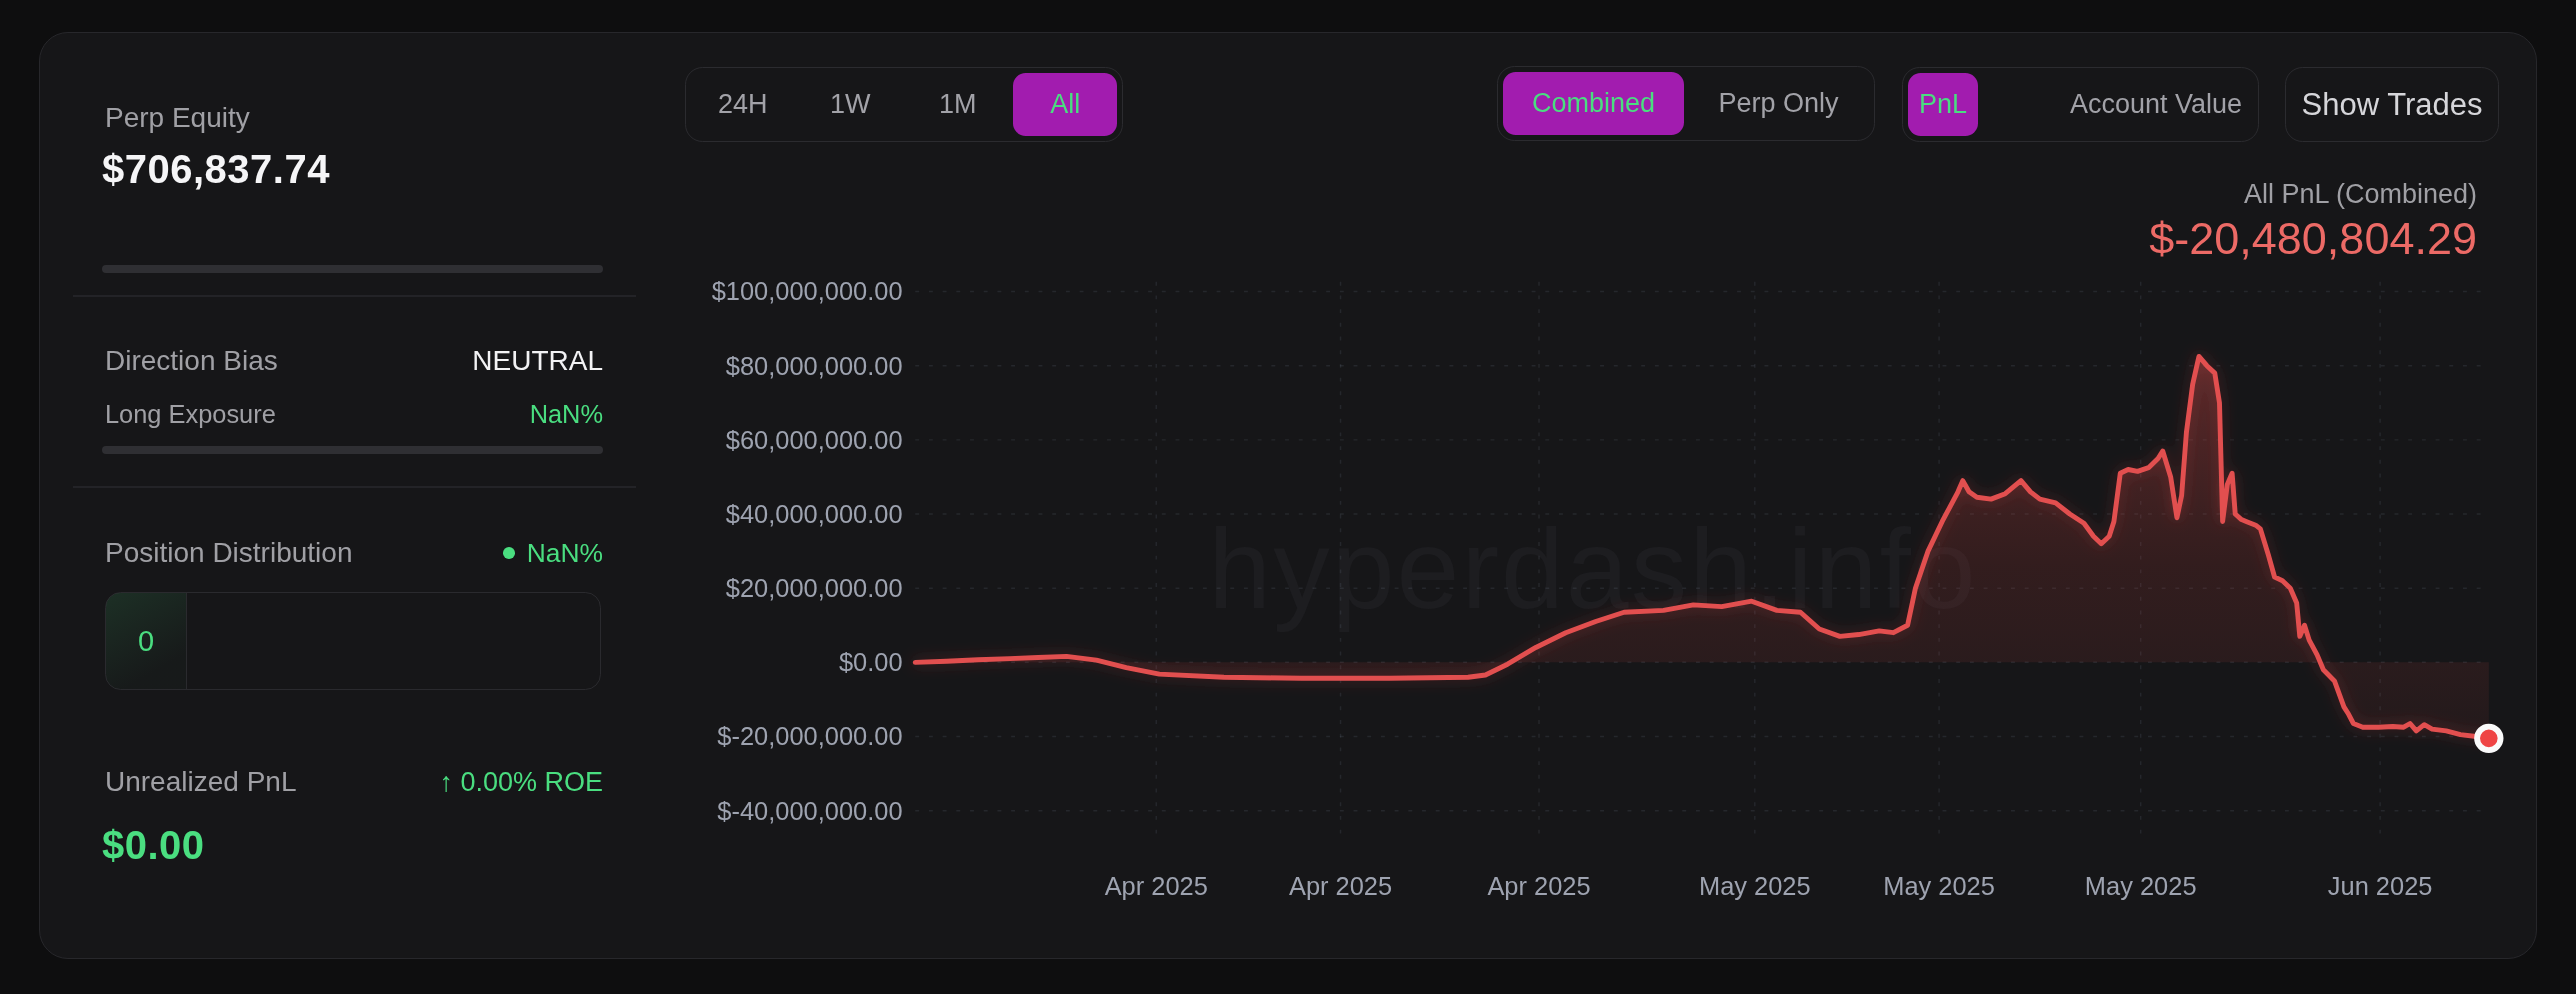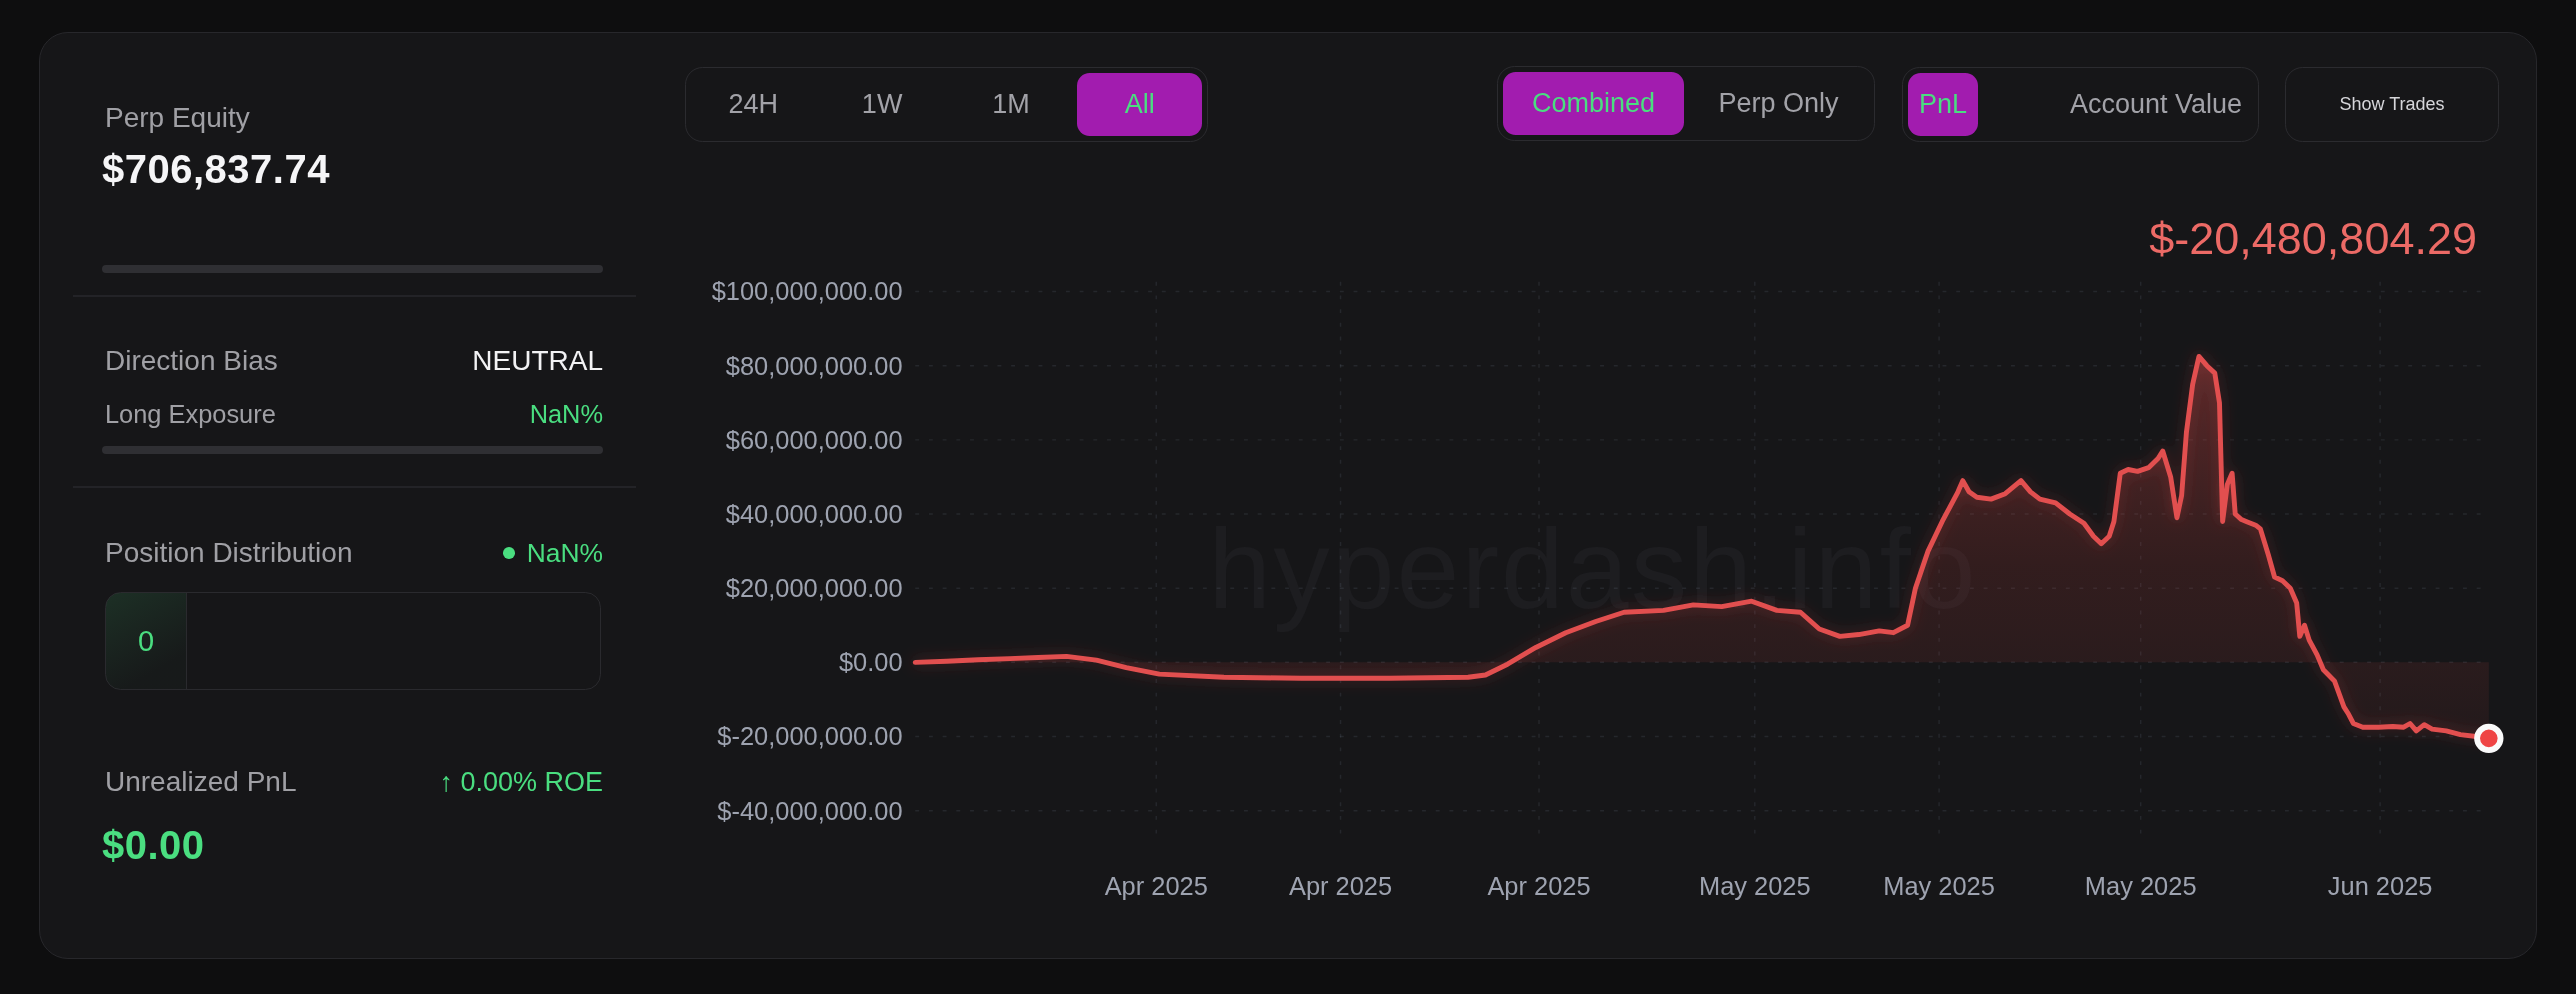--- a/index.html
+++ b/index.html
@@ -16,21 +16,21 @@
   .big{font-size:40px;font-weight:600;letter-spacing:0.5px;color:#f5f5f7;}
   .green{color:#4ade80;}
   .dot{display:inline-block;width:11.7px;height:11.7px;border-radius:50%;background:#4ade80;margin-right:11.7px;}
   .seg-group{display:flex;align-items:stretch;border:1.5px solid #2b2b2f;border-radius:17.6px;
              padding:4.9px;box-sizing:border-box;background:transparent;gap:3.9px;}
   .seg{display:flex;align-items:center;justify-content:center;background:none;border:none;
        color:#a2a2a8;font-size:27px;border-radius:12.7px;padding:0 11px;font-family:inherit;cursor:pointer;}
   .seg.sel{background:#a21caf;color:#4ade80;}
   .equal .seg{flex:1;padding:0;}
   .btn{display:flex;align-items:center;justify-content:center;border:1.5px solid #2b2b2f;
-       border-radius:17.6px;background:none;color:#d6d6da;font-size:18px;font-family:inherit;cursor:pointer;box-sizing:border-box;}
+       border-radius:17.6px;background:none;color:#d6d6da;font-size:31px;font-family:inherit;cursor:pointer;box-sizing:border-box;}
   .pd-box{border:1.5px solid #2a2a2e;border-radius:15.7px;box-sizing:border-box;display:flex;overflow:hidden;}
   .pd-cell{width:80px;border-right:1.5px solid #2a2a2e;display:flex;align-items:center;justify-content:center;
            background:linear-gradient(150deg, rgba(74,222,128,.13), rgba(74,222,128,.02) 75%);
            color:#4ade80;font-size:29px;}
   .watermark{color:#1d1d20;font-size:113px;font-weight:500;letter-spacing:2px;text-align:center;line-height:1;
              user-select:none;pointer-events:none;}
   svg text{font-family:"Liberation Sans","DejaVu Sans",sans-serif;}
   .ytick,.xtick{fill:#9ea3b0;font-size:26px;}
   .grid{stroke:rgba(150,162,192,0.12);stroke-width:1.5;stroke-dasharray:4 10;fill:none;}
 </style>
@@ -78,36 +78,37 @@
 
   <div class="abs row" style="left:105px;top:766px;width:498px;font-size:28px;">
     <span class="lbl">Unrealized PnL</span>
     <span class="green" style="font-size:27px;">
       <span>↑</span>
       <span>0.00% ROE</span>
     </span>
   </div>
   <div class="abs big green" style="left:102px;top:823px;">$0.00</div>
 
-  <div id="range-group" class="abs seg-group equal" style="left:685px;top:67px;width:523px;height:75px;">
+  <div id="range-group" class="abs seg-group equal" style="left:685px;top:67px;width:438px;height:75px;">
       <button class="seg">24H</button>
       <button class="seg">1W</button>
       <button class="seg">1M</button>
       <button class="seg sel">All</button>
     </div>
   <div id="mode-group" class="abs seg-group equal" style="left:1497px;top:66px;width:378px;height:75px;">
       <button class="seg sel">Combined</button>
       <button class="seg">Perp Only</button>
     </div>
   <div id="metric-group" class="abs seg-group" style="left:1902px;top:67px;width:357px;height:75px;justify-content:space-between;">
       <button class="seg sel">PnL</button>
       <button class="seg">Account Value</button>
     </div>
   <button class="abs btn" style="left:2285px;top:67px;width:214px;height:75px;">Show Trades</button>
 
+  <div class="abs lbl" style="left:1860px;top:179px;width:617px;text-align:right;font-size:27px;">All PnL (Combined)</div>
   <div class="abs" style="left:1860px;top:213px;width:617px;text-align:right;font-size:45px;font-weight:500;color:#ec6a66;">$-20,480,804.29</div>
 
   <div class="abs watermark" style="left:915px;top:513px;width:1356px;">hyperdash.info</div>
   <svg id="chart-svg" class="abs" style="left:0;top:0;" width="2576" height="994" viewBox="0 0 2632 1016">
       <defs>
         <linearGradient id="areaGrad" x1="0" y1="0" x2="0" y2="1">
           <stop offset="0%" stop-color="rgba(226,80,78,0.34)"></stop>
           <stop offset="55%" stop-color="rgba(190,62,58,0.17)"></stop>
           <stop offset="100%" stop-color="rgba(226,80,78,0.06)"></stop>
         </linearGradient>

